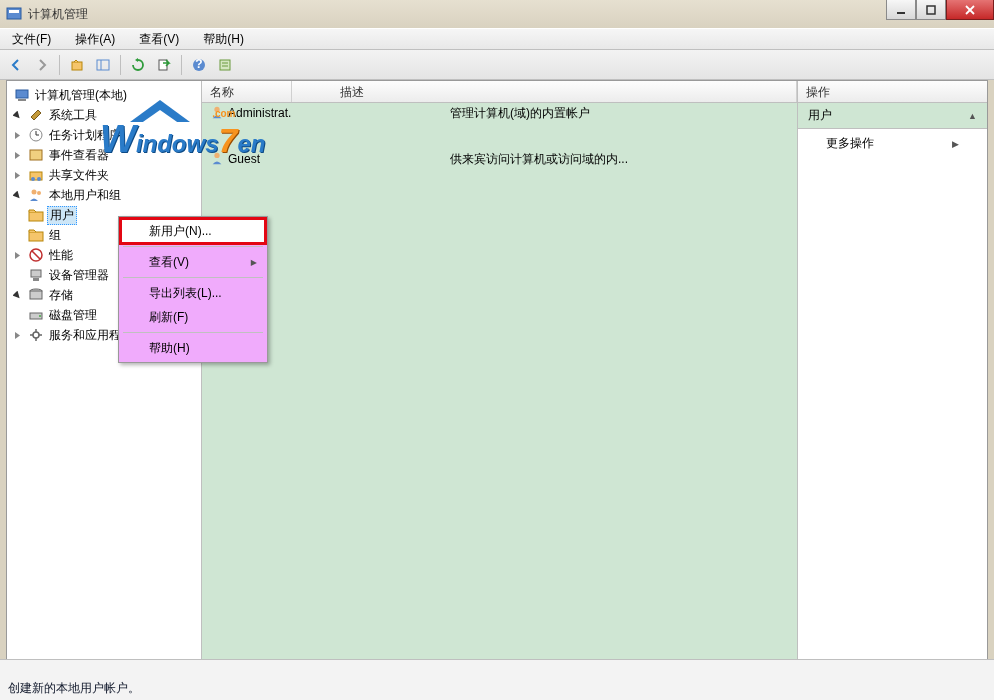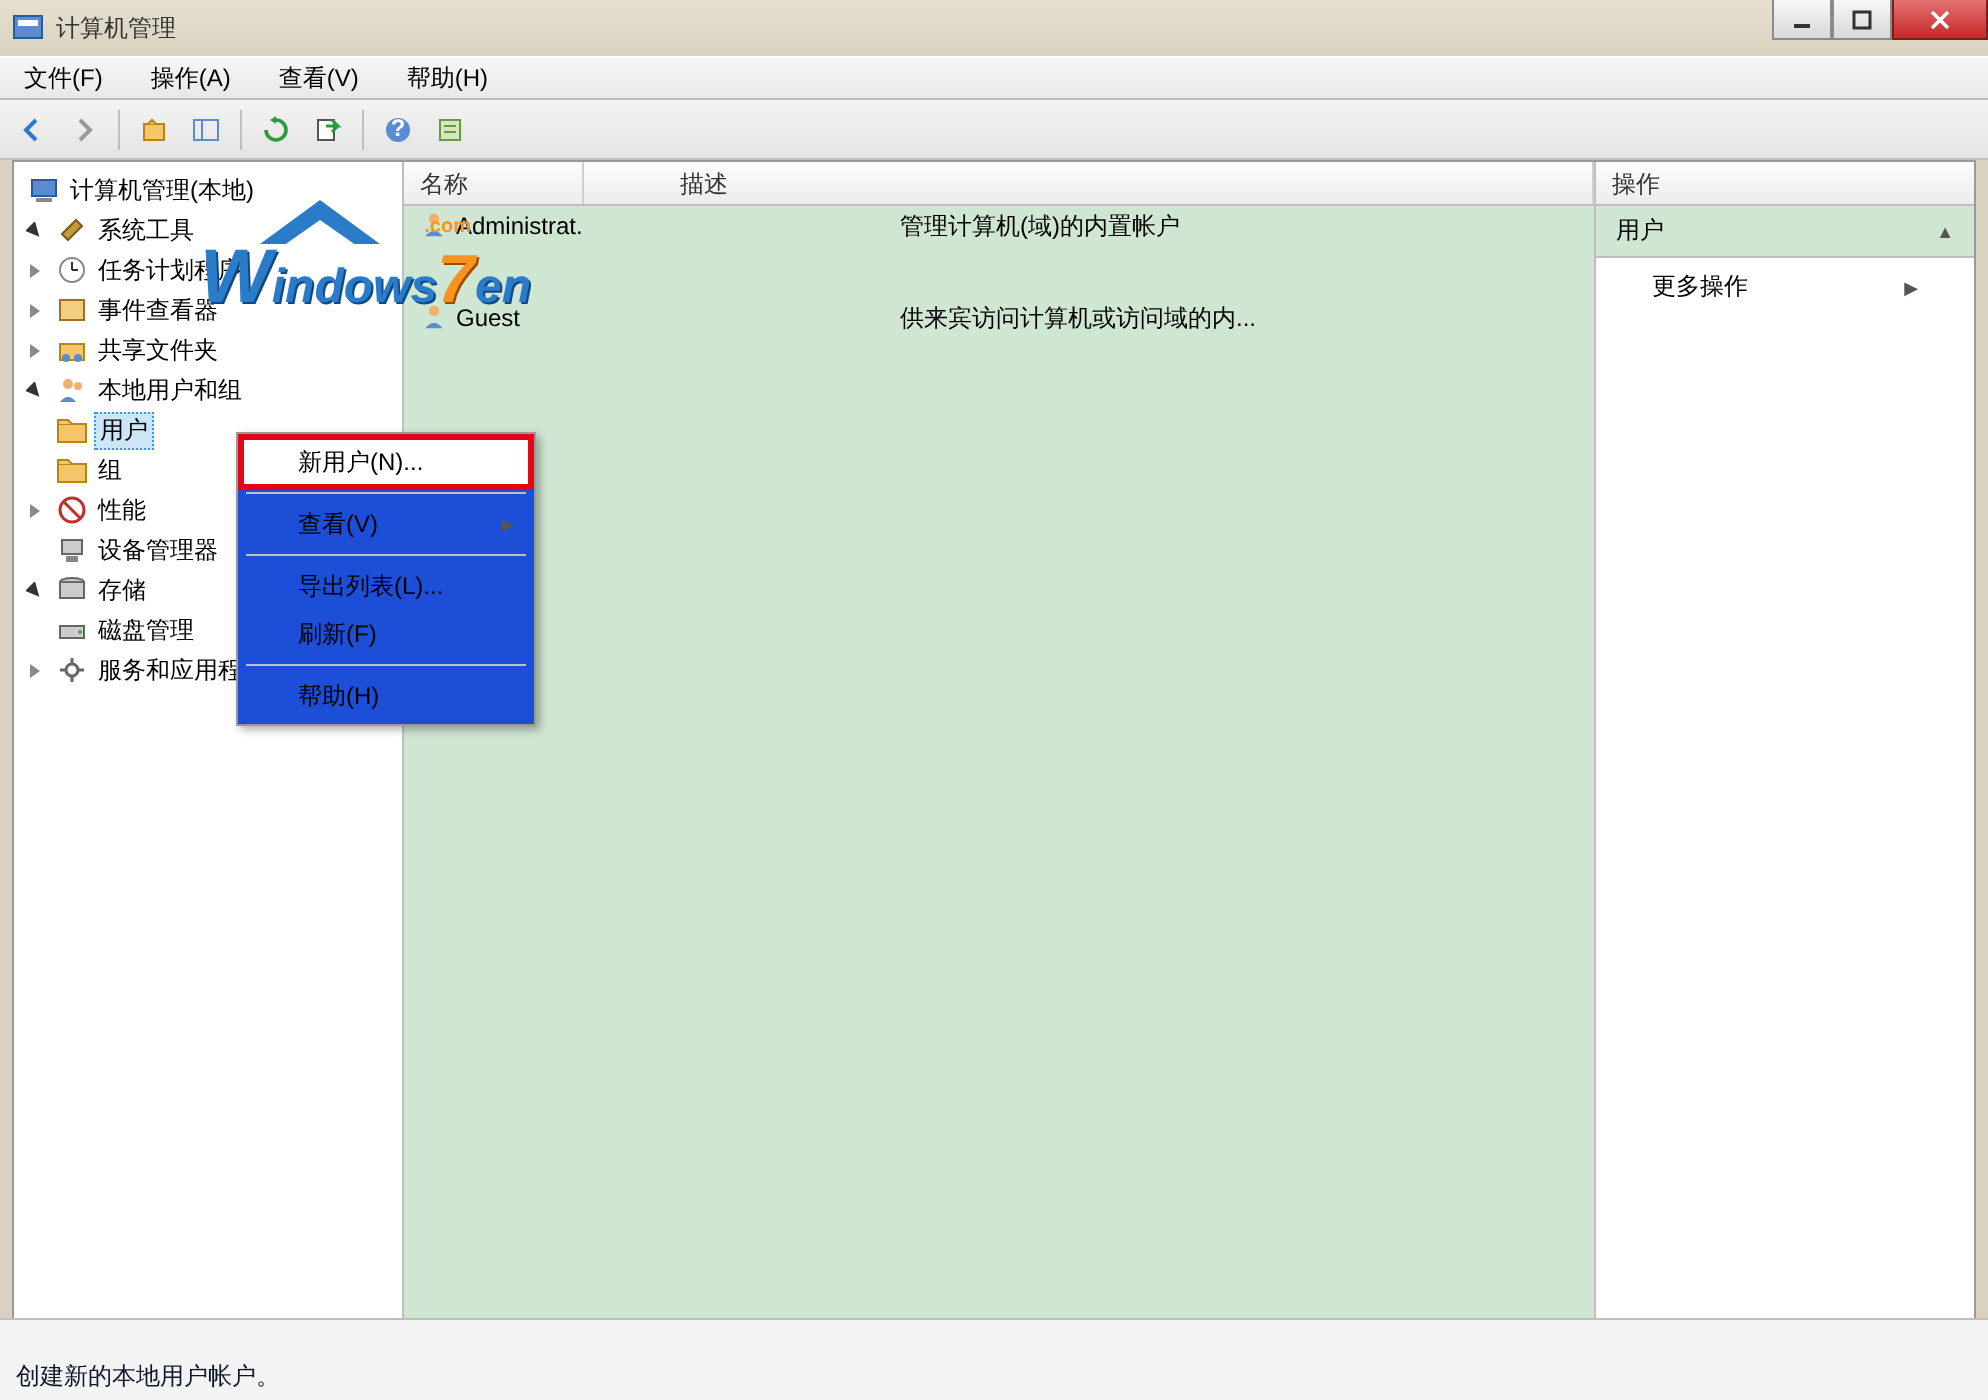--- a/index.html
+++ b/index.html
@@ -54,21 +54,21 @@
 .cell.name { width:90px; display:flex; align-items:center; gap:4px;}
 .cell.full { width:150px;}
 .cell.desc { flex:1;}
 
 
 .action-header { height:22px; background:linear-gradient(#fdfdfd,#ececec); border-bottom:1px solid #bfbfbf; padding:3px 8px; color:#333;}
 .action-section { background:#cfe6d3; border-bottom:1px solid #bfbfbf; padding:4px 10px; display:flex; justify-content:space-between; align-items:center; cursor:default;}
 .action-item { padding:6px 28px; cursor:default; display:flex; align-items:center; justify-content:space-between;}
 
 
-.context-menu { position:absolute; background:#1d4ed8; border:1px solid #999; box-shadow:2px 2px 4px rgba(0,0,0,.3); padding:2px; width:150px; z-index:50;}
+.context-menu { position:absolute; background:#f0abfc; border:1px solid #999; box-shadow:2px 2px 4px rgba(0,0,0,.3); padding:2px; width:150px; z-index:50;}
 .context-menu .cm-item { height:24px; display:flex; align-items:center; padding:0 20px 0 28px; cursor:default; position:relative;}
 .context-menu .cm-sep { height:1px; background:#c0c0c0; margin:3px 2px;}
 .context-menu .cm-item.has-sub::after { content:"▶"; font-size:8px; color:#555; position:absolute; right:8px;}
 .context-menu .cm-item.highlight-box { outline:3px solid #e30613; outline-offset:-1px; background:#fff;}
 
 
 .statusbar { position:absolute; bottom:0; left:0; right:0; height:16px; border-top:1px solid #bfbfbf; background:#f3f3f3; padding:20px 8px; color:#0f172a;}
 
 
 .watermark { position:absolute; left:100px; top:100px; z-index:40; pointer-events:none; font-family:Arial,sans-serif;}

